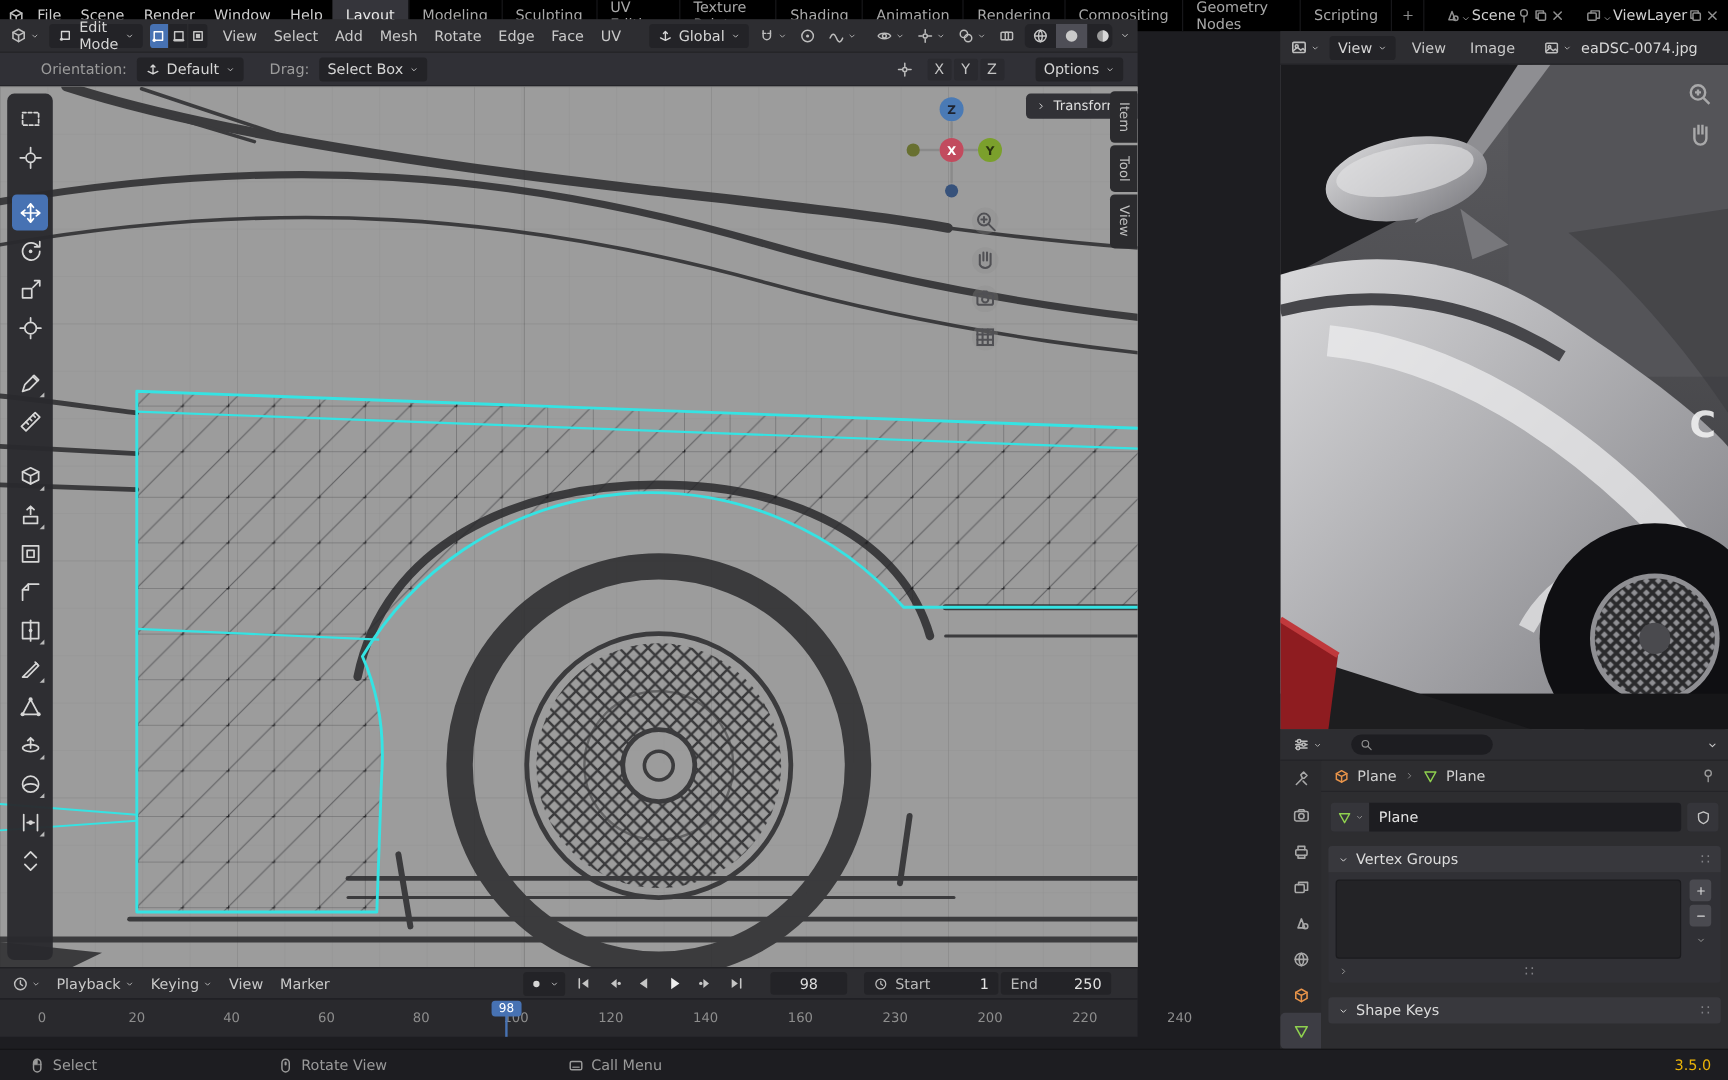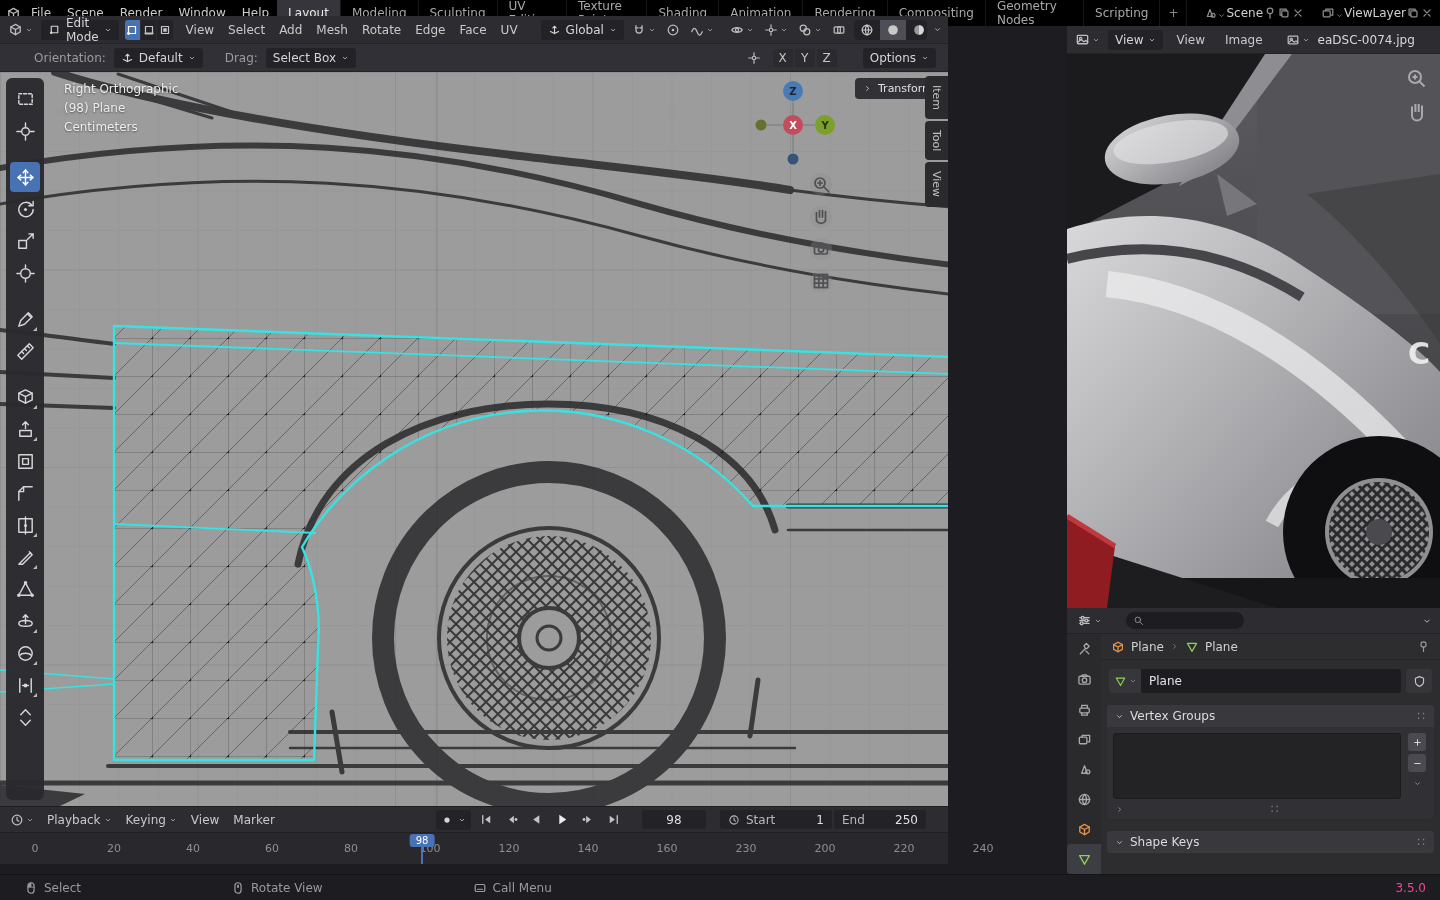--- a/index.html
+++ b/index.html
@@ -56,21 +56,21 @@
   .field{background:#232327;border-radius:3px;height:19px;display:flex;align-items:center;justify-content:center;color:#dedede;padding:0 8px}
   .sefield{background:#232327;border-radius:3px;height:19px;display:flex;align-items:center;gap:6px;color:#b9b9b9;padding:0 8px}
   .sefield .val{margin-left:auto;color:#e2e2e2}
   #ruler{height:32px;background:#29292d;position:relative;border-top:1px solid #1f1f23}
   .tick{position:absolute;top:9px;transform:translateX(-50%);color:#8e8e8e;font-size:11px}
   #playline{position:absolute;top:2px;bottom:0;width:2px;background:#4772b3;transform:translateX(-50%)}
   #playbadge{position:absolute;top:1px;transform:translateX(-50%);background:#4772b3;color:#fff;font-size:10px;border-radius:3px;padding:1px 6px}
   
   #statusbar{position:absolute;left:0;bottom:0;width:1440px;height:26px;background:#1d1d21;display:flex;align-items:center;padding:0 14px 0 24px;gap:150px;border-top:1px solid #141417}
   .hint{display:flex;align-items:center;gap:6px;color:#9a9a9a}
-  #sb-version{margin-left:auto;color:#ec4899}
+  #sb-version{margin-left:auto;color:#eab308}
   
   #img-header{height:28px;background:#2d2d31;display:flex;align-items:center;padding:0 6px;gap:6px;border-bottom:1px solid #222226}
   #photo{display:block}
   
   #props{height:266px;position:relative;background:#2d2d30}
   #props-header{height:26px;background:#2d2d31;display:flex;align-items:center;padding:0 8px;gap:6px;border-bottom:1px solid #222226}
   #search{width:118px;height:17px;background:#1d1d21;border-radius:9px;display:flex;align-items:center;gap:4px;padding:0 7px;margin-left:16px}
   #search input{background:transparent;border:none;outline:none;color:#ccc;width:80px;font-size:11px}
   #ptabs{position:absolute;left:0;top:26px;bottom:0;width:34px;background:#2a2a2d;display:flex;flex-direction:column;align-items:stretch}
   .ptab{height:30px;display:flex;align-items:center;justify-content:center;color:#a8a8a8}
@@ -606,25 +606,20 @@
             <circle cx="11" cy="11" r="2" fill="currentColor" stroke="none"></circle>
             <path d="M8 11h6"></path>
           </svg>
         </div>
         <div class="tool">
           <svg width="21" height="21" viewBox="0 0 22 22" fill="none" stroke="currentColor" stroke-width="1.5" stroke-linecap="round" stroke-linejoin="round">
             <path d="M6 8l5-5 5 5M6 14l5 5 5-5"></path>
           </svg>
         </div>
       </div>
-    <div id="vp-info">
-      <div>Right Orthographic</div>
-      <div>(98) Plane</div>
-      <div>Centimeters</div>
-    </div>
     <div id="transform-panel">
       <span class="chev">
           <svg width="9" height="9" viewBox="0 0 16 16" fill="none" stroke="currentColor" stroke-width="1.4" stroke-linecap="round" stroke-linejoin="round">
             <path d="M6.5 4.5 10 8l-3.5 3.5"></path>
           </svg>
         </span>
       <span>Transform</span>
       <span class="grip">∷</span>
     </div>
     <div id="vp-tabs">

